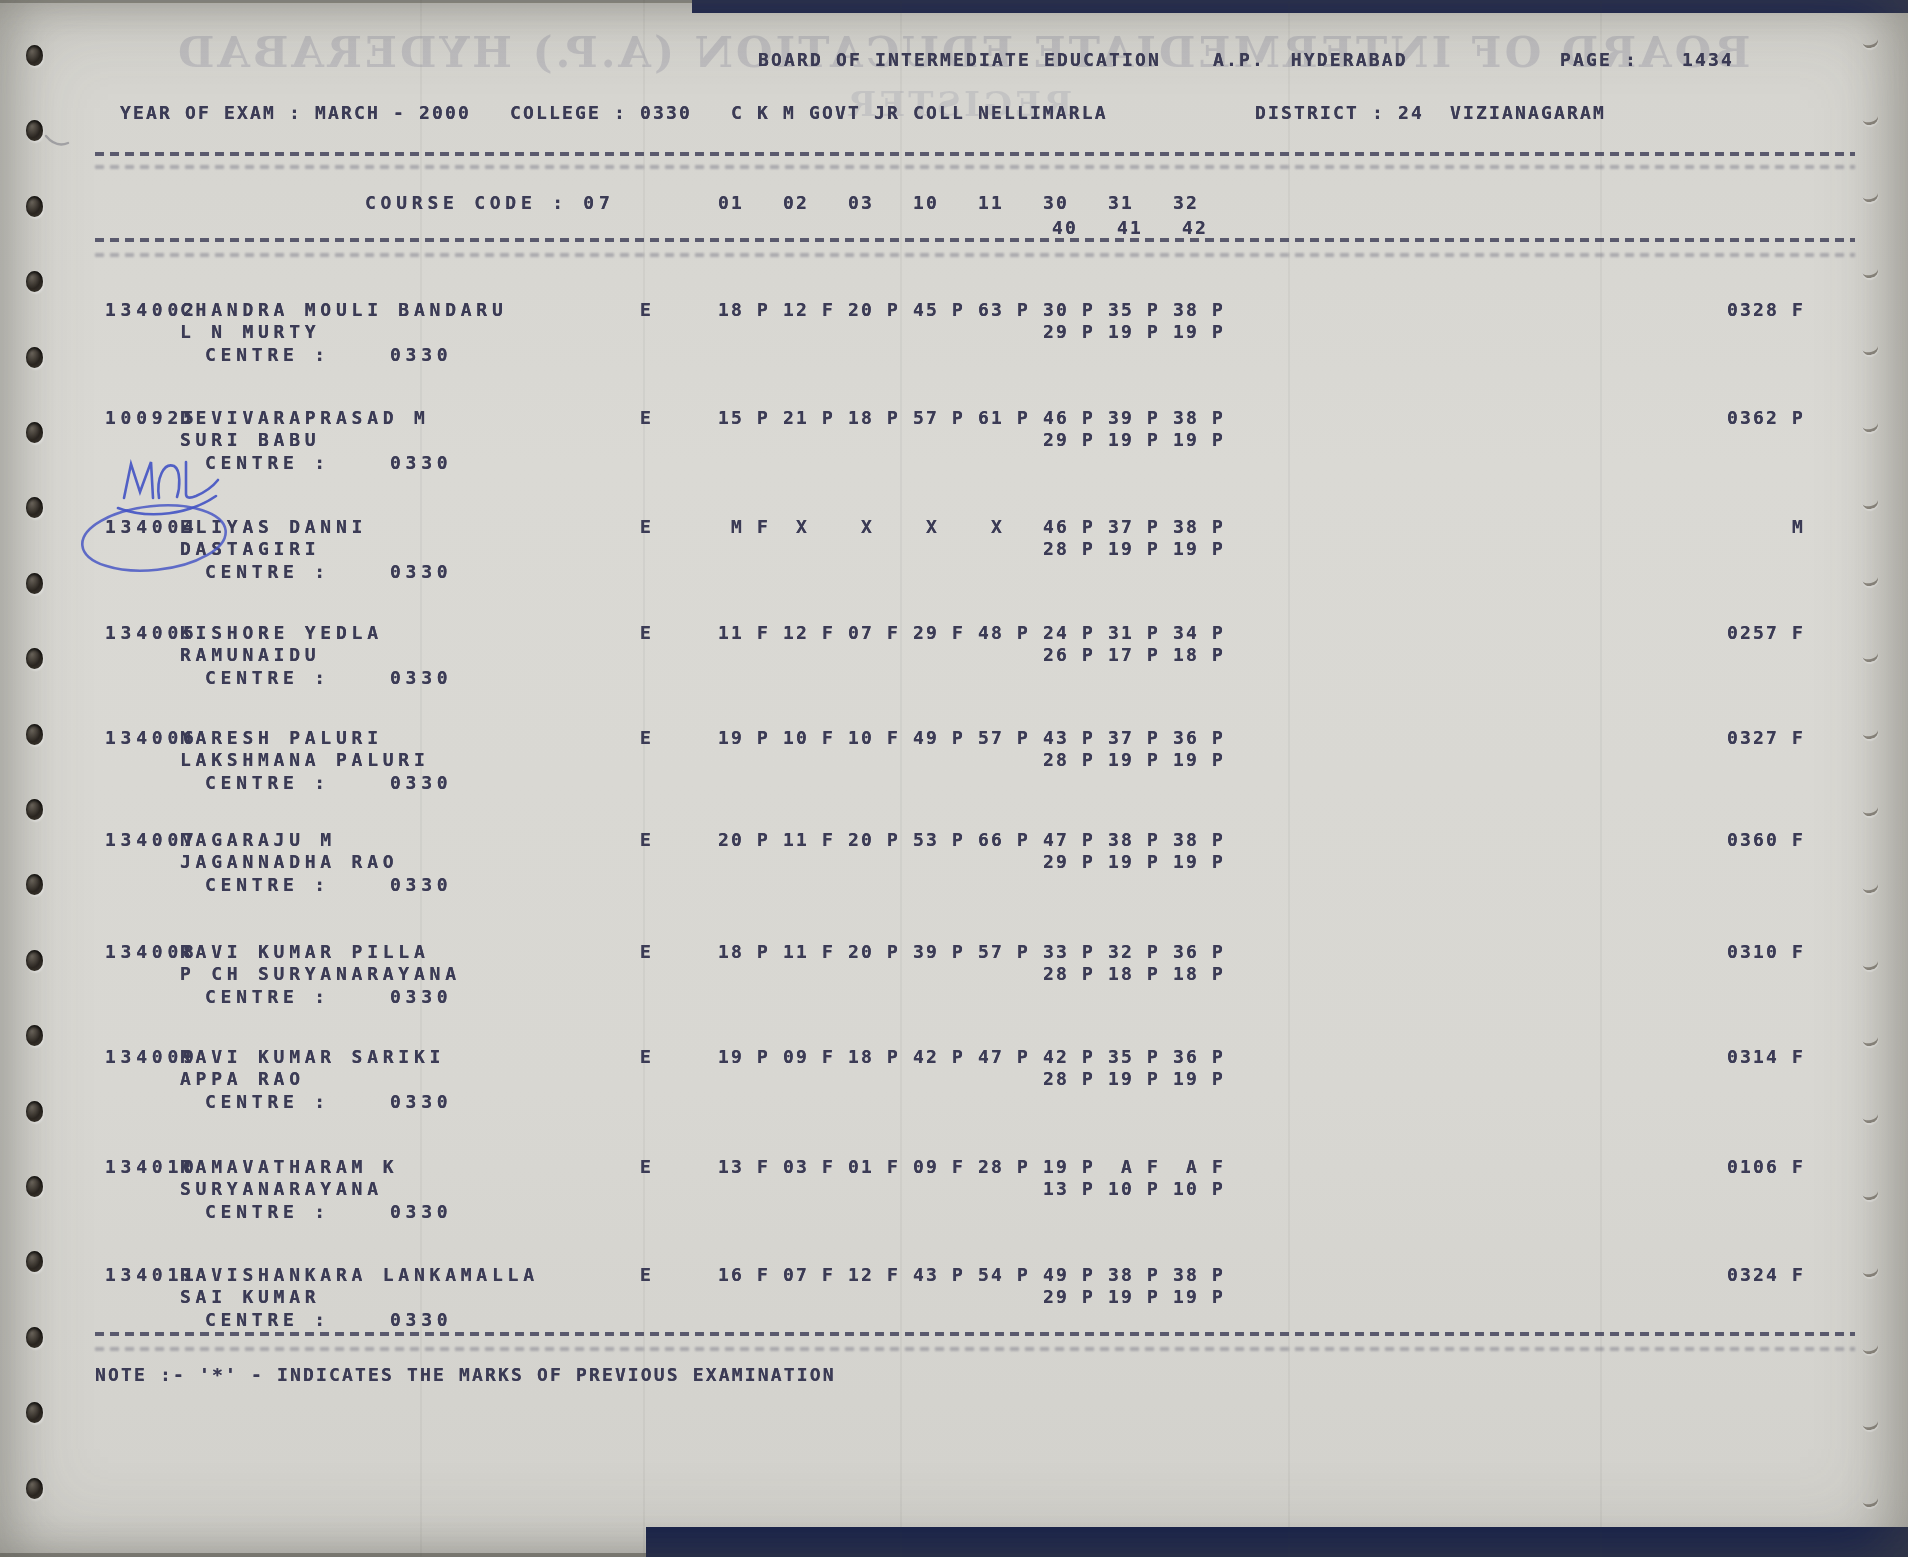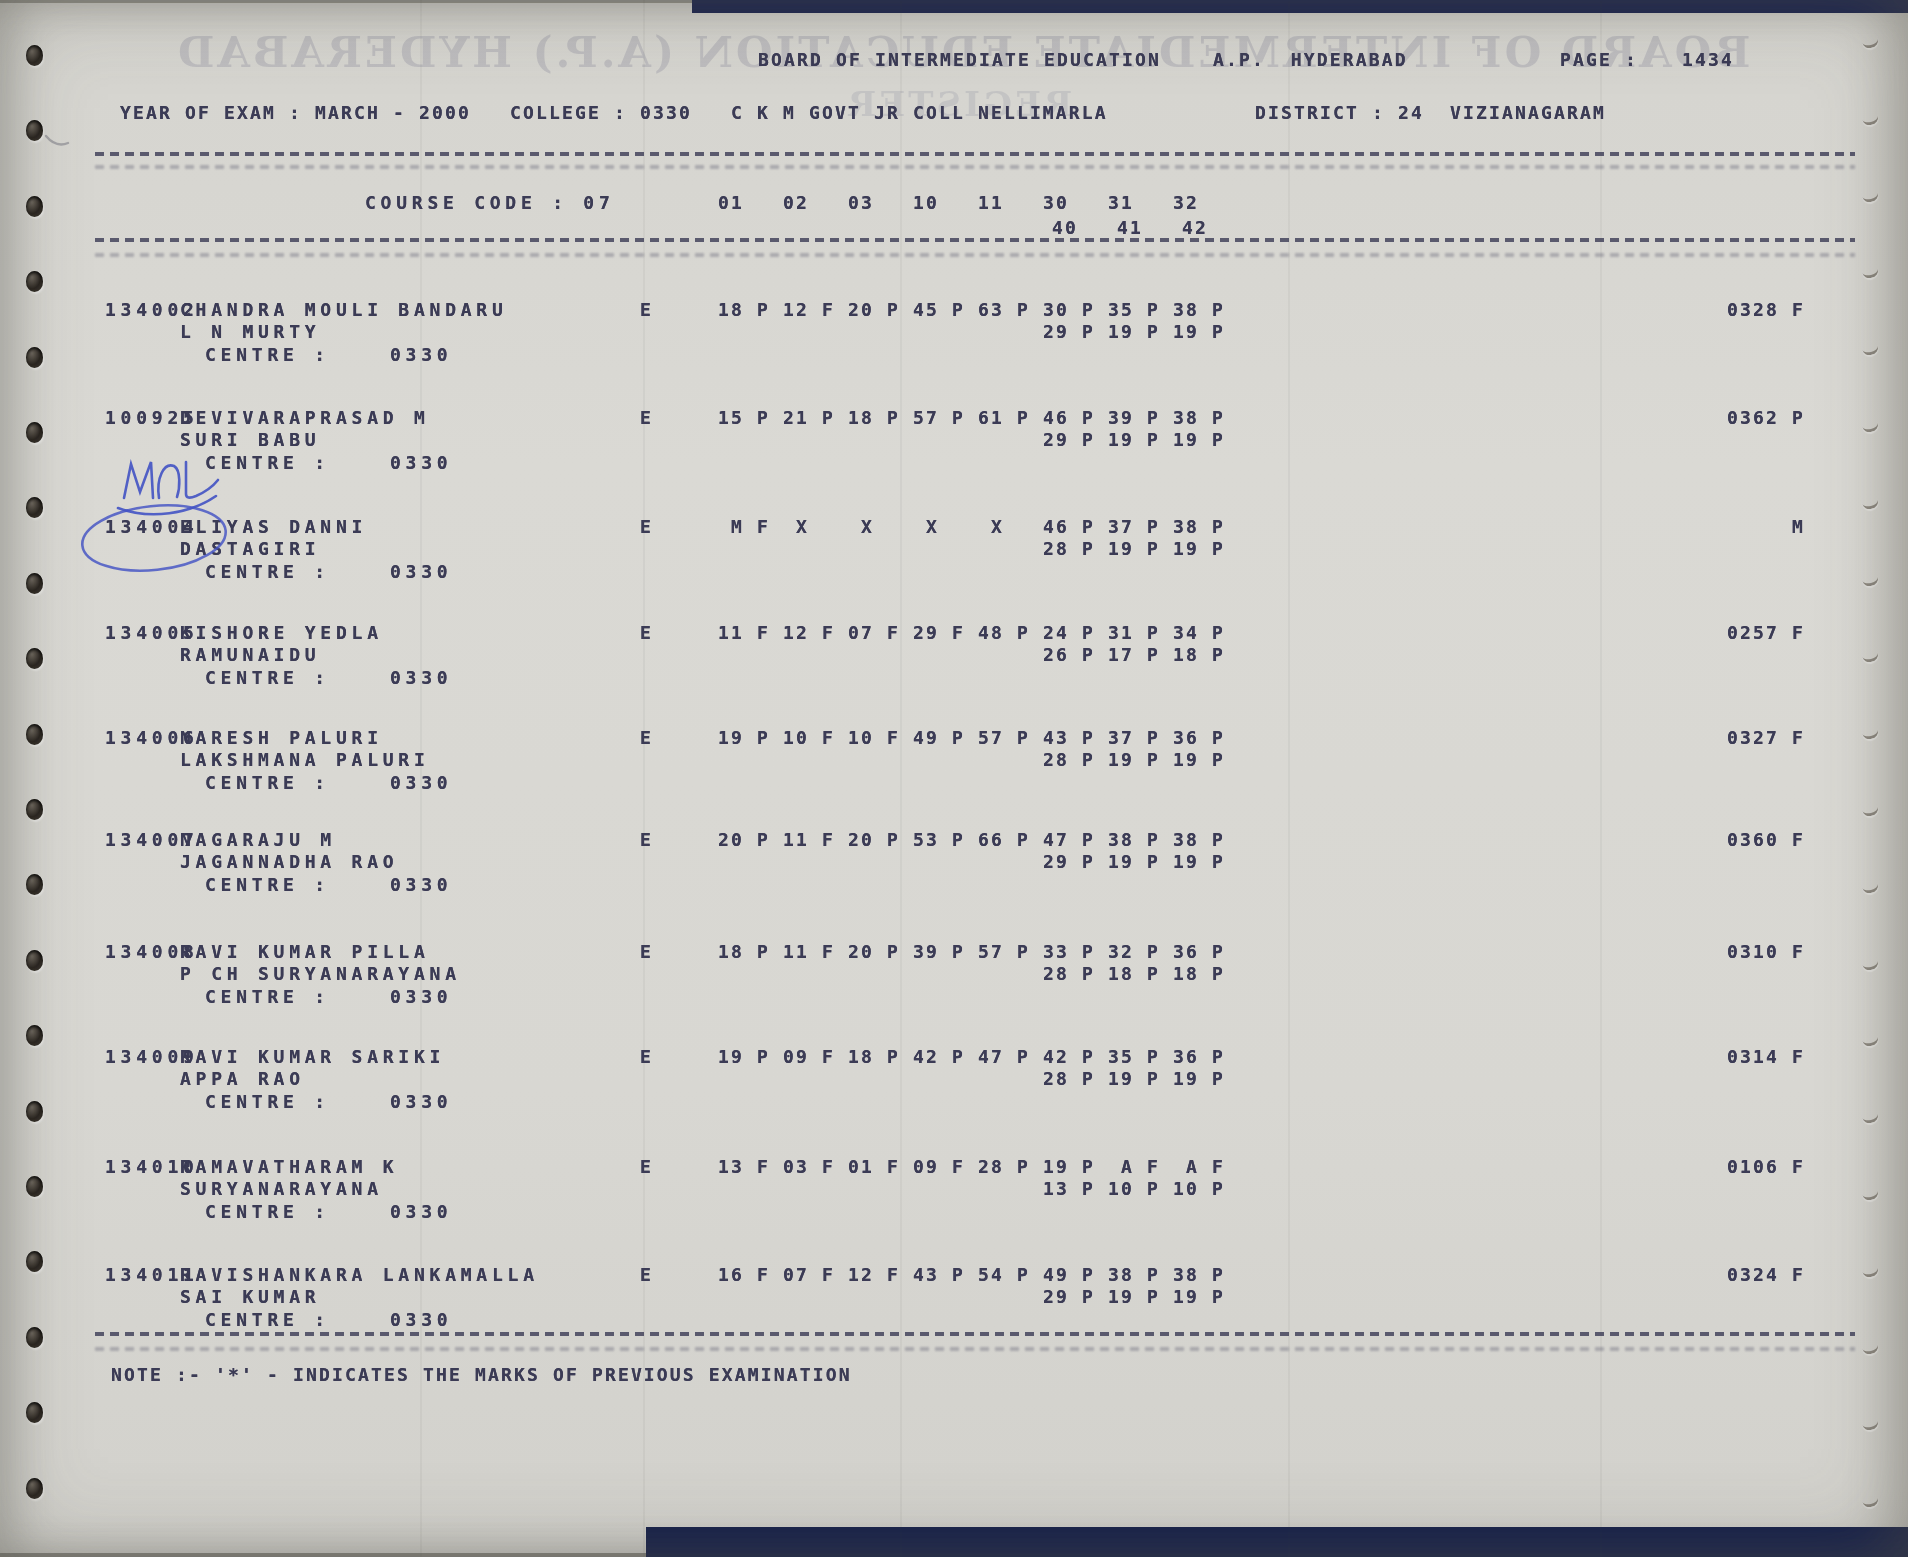--- a/index.html
+++ b/index.html
@@ -270,16 +270,16 @@
   <svg class="annot" style="left:78px;top:498px;" width="170" height="85">
     <ellipse cx="76" cy="40" rx="72" ry="32" transform="rotate(-6 76 40)" fill="none" stroke="#4353c4" stroke-width="2.6" opacity=".82"></ellipse>
   </svg>
   <svg class="annot" style="left:44px;top:130px;" width="40" height="24">
     <path d="M 2 6 q 10 12 22 7" fill="none" stroke="#7a7a84" stroke-width="2.4" opacity=".55" stroke-linecap="round"></path>
   </svg>
 
   <div class="dash" style="top:1332px;"></div>
   <div class="dash faint" style="top:1347px;"></div>
 
-  <span class="t" style="left:95px;top:1365px;margin-left:16px;">NOTE :- '*' - INDICATES THE MARKS OF PREVIOUS EXAMINATION</span>
+  <span class="t" style="left:95px;top:1365px;">NOTE :- '*' - INDICATES THE MARKS OF PREVIOUS EXAMINATION</span>
 
   <div class="vignette"></div>
 </div>
 
 </body></html>

